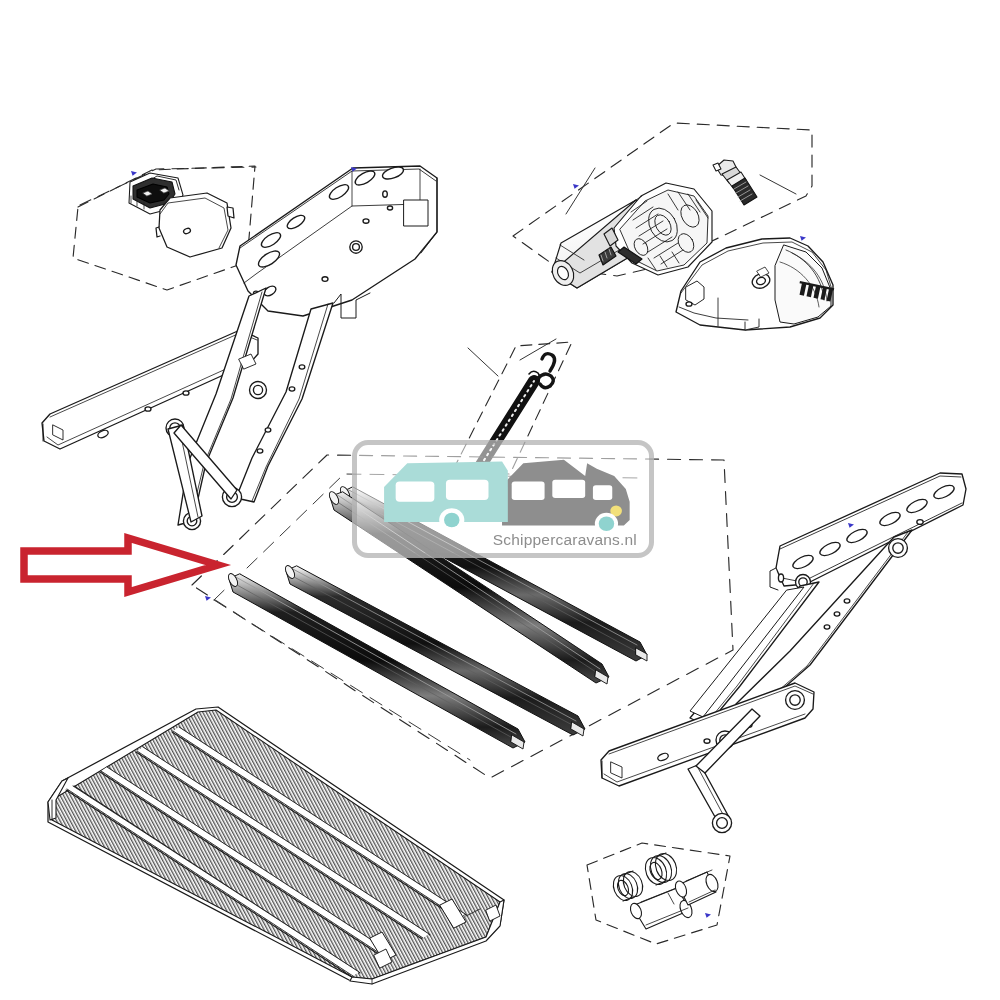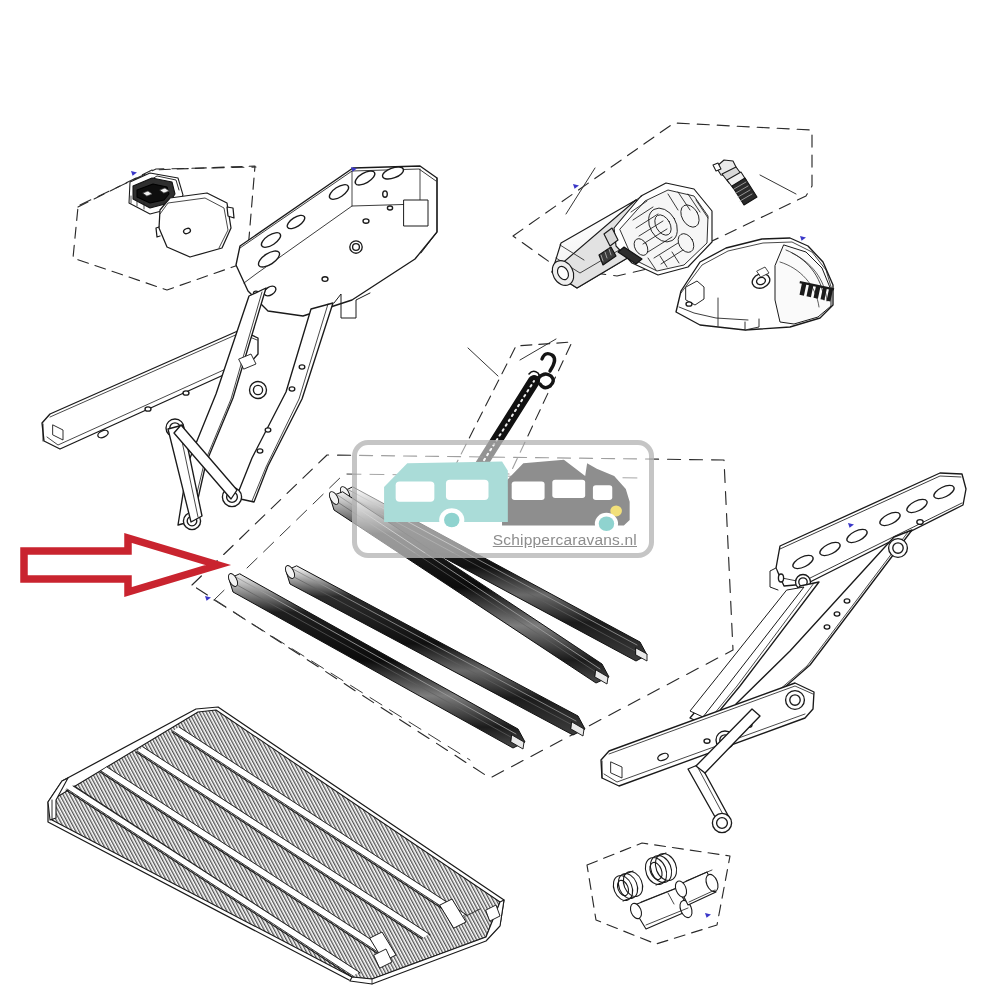--- a/index.html
+++ b/index.html
@@ -25,21 +25,20 @@
   }
   #watermark svg{position:absolute;left:0;top:0;width:100%;height:100%;}
   #wm-text{
     position:absolute;
     right:12px;bottom:4px;
     font-family:"Liberation Sans", sans-serif;
     font-size:15.5px;
     letter-spacing:.2px;
     color:#8d8d8d;
     white-space:nowrap;
-    text-decoration:underline;
   }
 </style>
 </head>
 <body>
 
 <div id="stage">
 
   <svg class="layer" viewBox="0 0 1000 1000">
     <defs>
       <pattern id="ribs" width="3" height="3" patternTransform="rotate(-28)" patternUnits="userSpaceOnUse">

